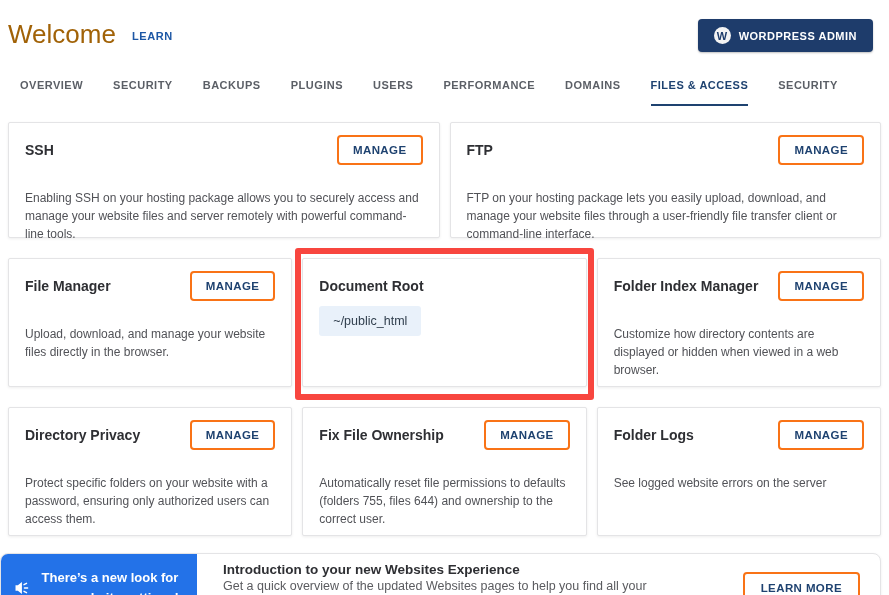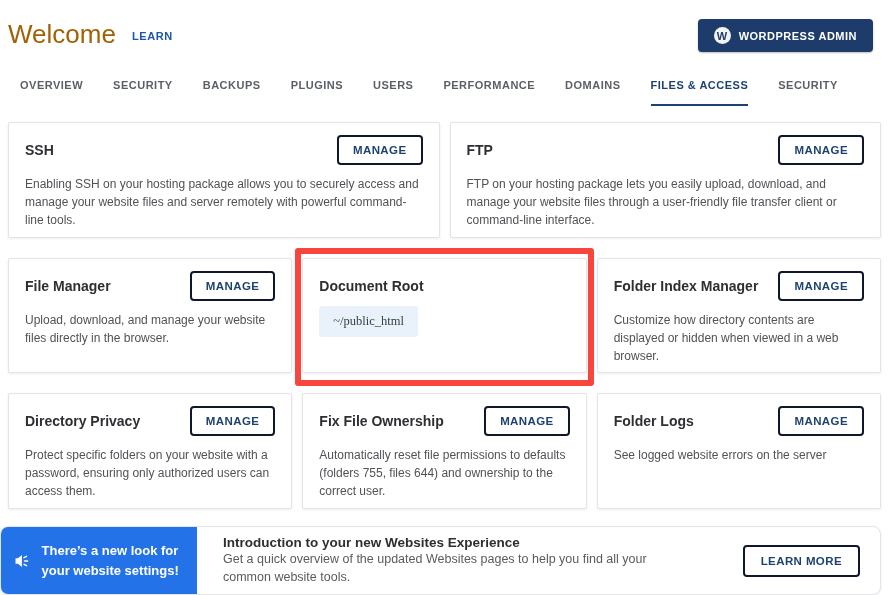--- a/index.html
+++ b/index.html
@@ -111,44 +111,44 @@
     align-items: flex-start;
   }
   .card-title {
     margin-top: 7px;
     font-size: 14px;
     font-weight: 700;
     color: #2e2f33;
   }
   .btn-outline {
     background: #fff;
-    border: 2px solid #0f172a;
+    border: 2px solid #f97316;
     border-radius: 4px;
     color: #1e4270;
     font-family: "Liberation Sans", sans-serif;
     font-size: 11.5px;
     font-weight: 700;
     letter-spacing: 0.4px;
     padding: 7px 14px;
     cursor: pointer;
     white-space: nowrap;
   }
   .card-desc {
-    margin-top: 10px;
+    margin-top: 24px;
     font-size: 12px;
     line-height: 1.5;
     color: #515257;
   }
   .code-box {
     display: inline-block;
     margin-top: 12px;
     background: #e9f1fa;
     border-radius: 3px;
     padding: 8px 14px;
-    font-family: Liberation Serif, serif;
+    font-family: Liberation Sans, sans-serif;
     font-size: 12.5px;
     color: #32404f;
   }
   .hl-frame {
     position: absolute;
     top: -11px; left: -8px; right: -8px; bottom: -14px;
     border: 6px solid #f8463f;
     border-radius: 3px;
     pointer-events: none;
     z-index: 5;

